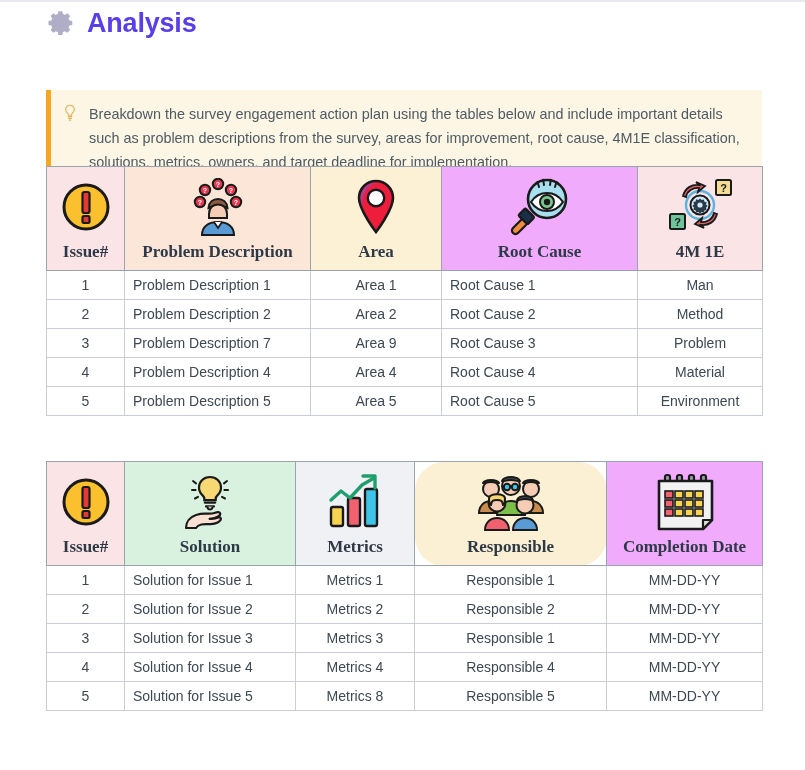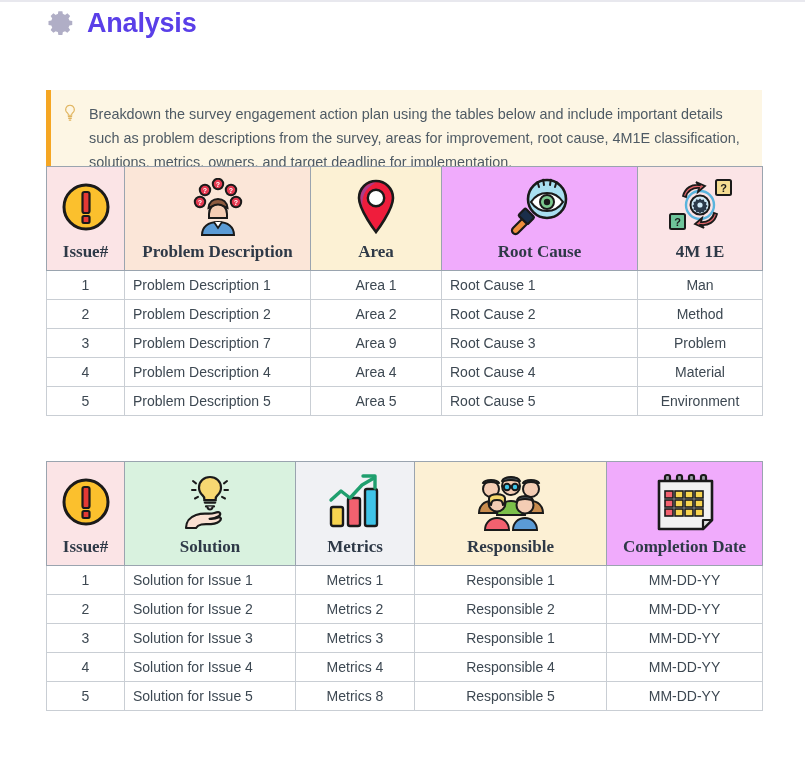--- a/index.html
+++ b/index.html
@@ -95,21 +95,21 @@
   .c-center { text-align: center; }
   .c-left   { text-align: left; padding-left: 8px !important; }
 
   
   .bg-pink     { background: #fbe4e6; }
   .bg-peach    { background: #fbe6d8; text-align: center; }
   .bg-cream    { background: #fcf1d4; }
   .bg-lavender { background: #f0abfc; }
   .bg-mint     { background: #d9f2df; }
   .bg-gray     { background: #f0f1f4; }
-  .bg-beige    { background: #fcf0d4; }
+  .bg-beige    { background: #fcf0d4; border-radius: 29px; }
 
   #table1 { left: 46px; top: 164px; width: 716px; }
   #table2 { left: 46px; top: 459px; width: 716px; }
 </style>
 </head>
 <body>
 
 <div id="page">
 
   <div class="title-row">

